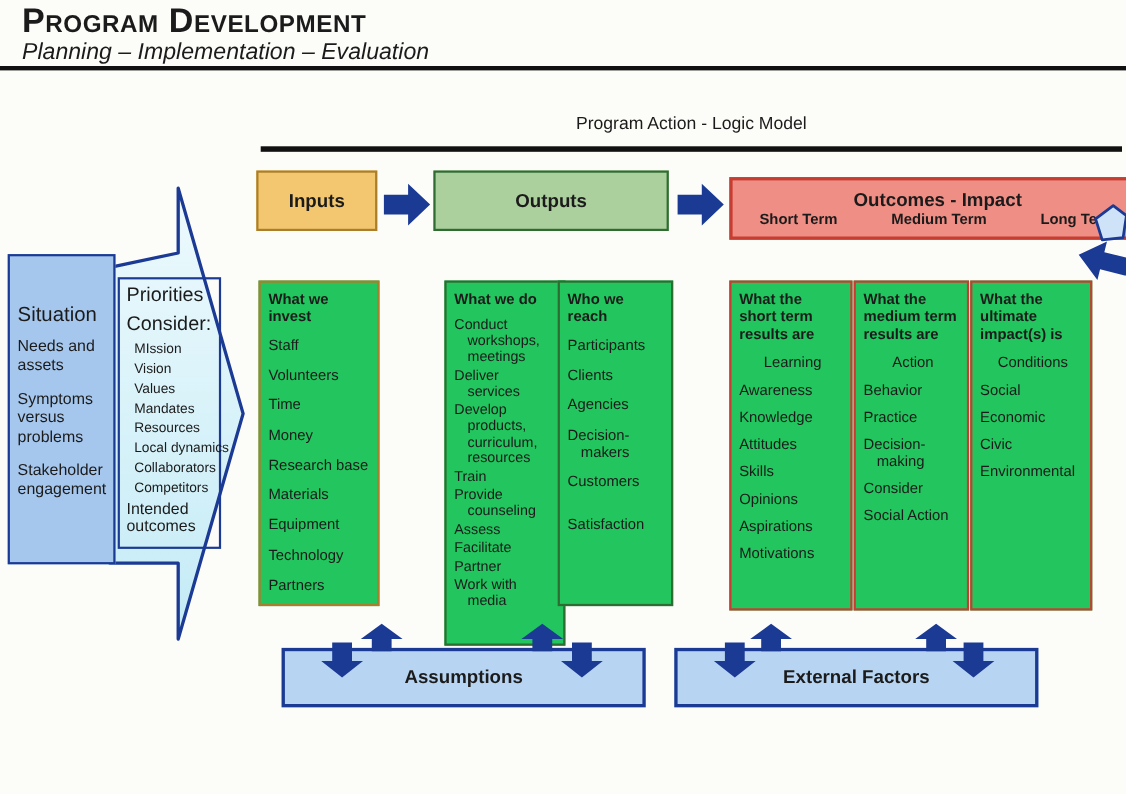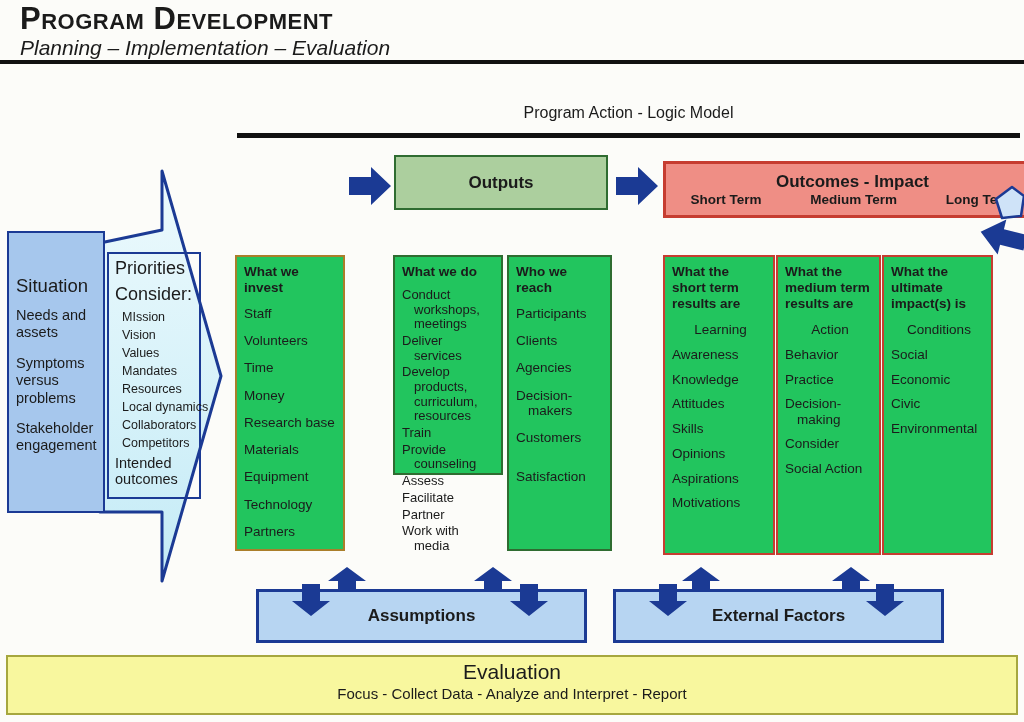--- a/index.html
+++ b/index.html
@@ -49,21 +49,21 @@
             border:3px solid var(--outcomes-border);}
   
   .col{position:absolute;top:255px;box-sizing:border-box;background:#22c55e;
        padding:7px 4px 0 7px;z-index:2;}
   .col-header{font-weight:700;font-size:13.5px;line-height:1.18;white-space:pre-line;margin-bottom:10px;}
   .item{font-size:13.5px;white-space:pre-line;padding-left:12px;text-indent:-12px;
         margin-bottom:11px;line-height:1.13;}
   .lead{text-align:center;font-size:13.5px;margin-bottom:10px;}
   .col-invest{left:235px;width:110px;height:296px;border:2.5px solid var(--inputs-border);}
   .col-invest .item{margin-bottom:12px;}
-  .col-do{left:393px;width:110px;height:220px;border:2.5px solid var(--outputs-border);}
+  .col-do{left:404px;width:110px;height:332px;border:2.5px solid var(--outputs-border);}
   .col-do .col-header{margin-bottom:8px;}
   .col-do .item{font-size:13px;margin-bottom:2px;}
   .col-reach{left:507px;width:105px;height:296px;border:2.5px solid var(--outputs-border);}
   .col-reach .item{margin-bottom:12px;}
   .col-reach .extra{margin-top:24px;}
   .col-short{left:663px;width:112px;height:300px;border:2.5px solid var(--outcomes-border);}
   .col-medium{left:776px;width:105px;height:300px;border:2.5px solid var(--outcomes-border);}
   .col-ultimate{left:882px;width:111px;height:300px;border:2.5px solid var(--outcomes-border);}
   .col-short .item,.col-medium .item,.col-ultimate .item{margin-bottom:9.5px;}
   
@@ -125,20 +125,23 @@
         <div class="pri-item">Mandates</div>
         <div class="pri-item">Resources</div>
         <div class="pri-item">Local dynamics</div>
         <div class="pri-item">Collaborators</div>
         <div class="pri-item">Competitors</div>
       </div>
     <div class="pri-footer">Intended
 outcomes</div>
   </div>
 
+  <div class="hbox inputs">
+    <div class="hbox-label">Inputs</div>
+  </div>
   <div class="hbox outputs">
     <div class="hbox-label">Outputs</div>
   </div>
   <div class="hbox outcomes">
     <div class="hbox-label">Outcomes - Impact</div>
     <div class="hbox-sub">
       <span>Short Term</span>
       <span>Medium Term</span>
       <span>Long Term</span>
     </div>
@@ -246,24 +249,20 @@
       </div>
   </div>
 
   <div class="bar assumptions">
     <span>Assumptions</span>
   </div>
   <div class="bar external">
     <span>External Factors</span>
   </div>
 
-  <div class="eval">
-    <div class="eval-title">Evaluation</div>
-    <div class="eval-sub">Focus - Collect Data - Analyze and Interpret - Report</div>
-  </div>
 
   <svg class="svg-layer over" viewBox="0 0 1024 722">
 
     <polygon style="fill:var(--dark-blue)" points="349,177 371,177 371,167 391,186 371,205 371,195 349,195"></polygon>
 
     <polygon style="fill:var(--dark-blue)" points="616,177 638,177 638,167 658,186 638,205 638,195 616,195"></polygon>
 
     <g>
       <path d="M 996,199 L 1012,187 L 1024,196 L 1021,216 L 1002,218 Z" fill="#cfe3f8" style="stroke:var(--dark-blue)" stroke-width="2.5" stroke-linejoin="round"></path>
       <polygon transform="rotate(14 1002 237)" style="fill:var(--dark-blue)" points="1026,229 1002,229 1002,219 980,237 1002,255 1002,245 1026,245"></polygon>

